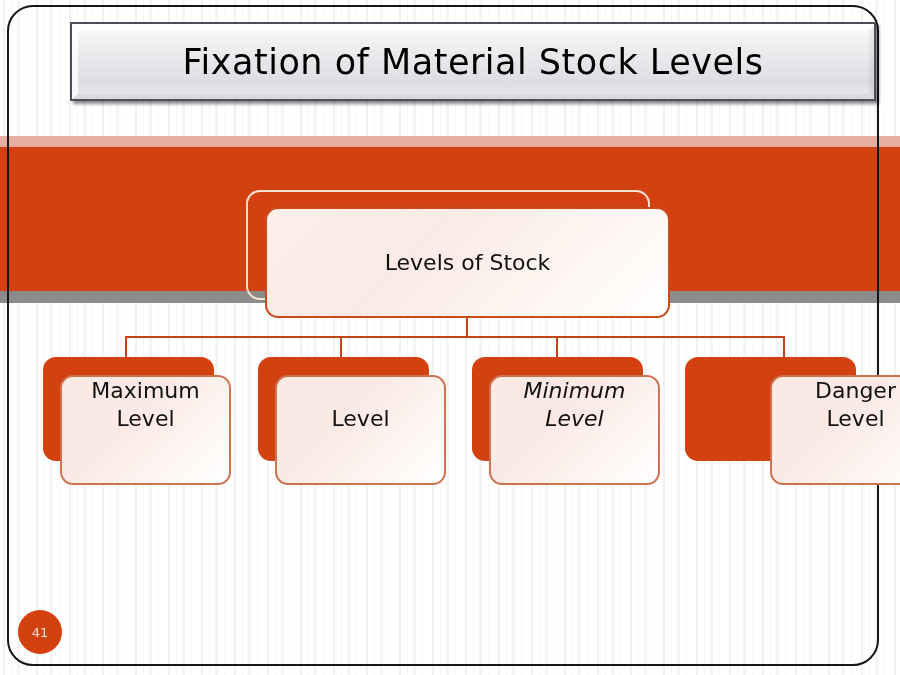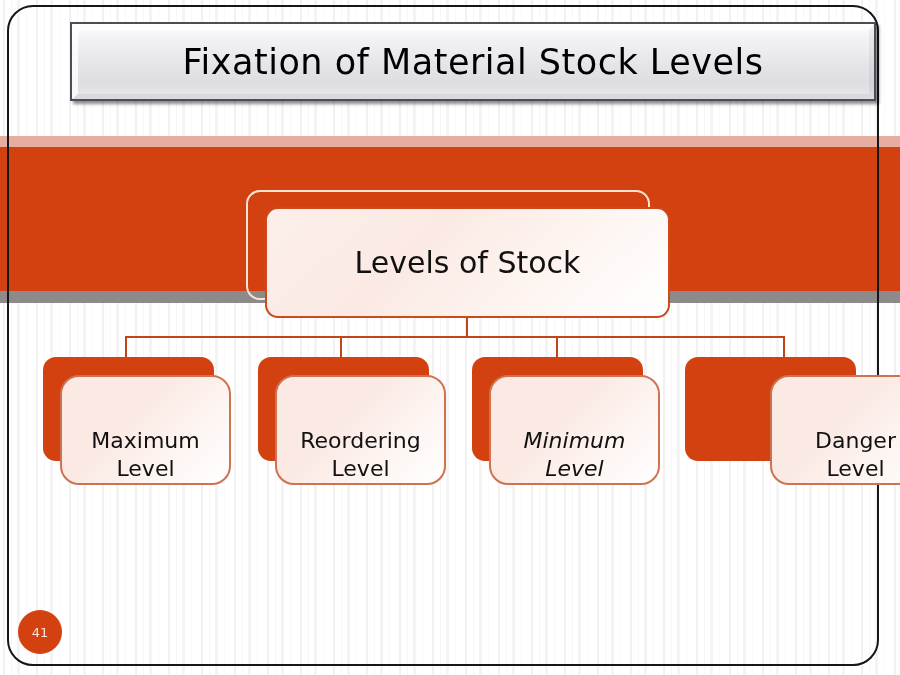--- a/index.html
+++ b/index.html
@@ -144,45 +144,45 @@
     background: linear-gradient(135deg,
         #fceee9 0%,
         #fbeae4 38%,
         #fdf4f0 66%,
         #ffffff 100%);
     display: flex;
     align-items: center;
     justify-content: center;
   }
   .root-label {
-    font-size: 30px;
+    font-size: 22px;
     color: #111111;
     white-space: nowrap;
   }
 
   
   .child-back {
     position: absolute;
     width: 171px; height: 104px;
     background: #d2410f;
     border-radius: 13px;
   }
   .child-front {
     position: absolute;
     width: 171px; height: 110px;
     box-sizing: border-box;
     border: 2px solid #cd7352;
-    border-radius: 19px;
+    border-radius: 13px;
     background: linear-gradient(135deg,
         #fbeae4 0%,
         #fbe9e3 40%,
         #fdf5f2 70%,
         #ffffff 100%);
     display: flex;
-    align-items: flex-end;
+    align-items: flex-start;
     justify-content: center;
     text-align: center;
   }
   .child-label {
     font-size: 22px;
     color: #111111;
     line-height: 1.28;
   }
 
   
@@ -233,21 +233,21 @@
   <div>
     <div class="child-back" style="left:43px;  top:357px;"></div>
     <div class="child-front" style="left:60px;  top:375px;">
       <span class="child-label"><span>Maximum</span><br><span>Level</span></span>
     </div>
   </div>
 
   <div>
     <div class="child-back" style="left:258px; top:357px;"></div>
     <div class="child-front" style="left:275px; top:375px;">
-      <span class="child-label"><span>Reordering</span><br><span>Level</span></span>
+      <span class="child-label"><br><span>Level</span></span>
     </div>
   </div>
 
   <div>
     <div class="child-back" style="left:472px; top:357px;"></div>
     <div class="child-front" style="left:489px; top:375px;font-style:italic;">
       <span class="child-label"><span>Minimum</span><br><span>Level</span></span>
     </div>
   </div>
 

